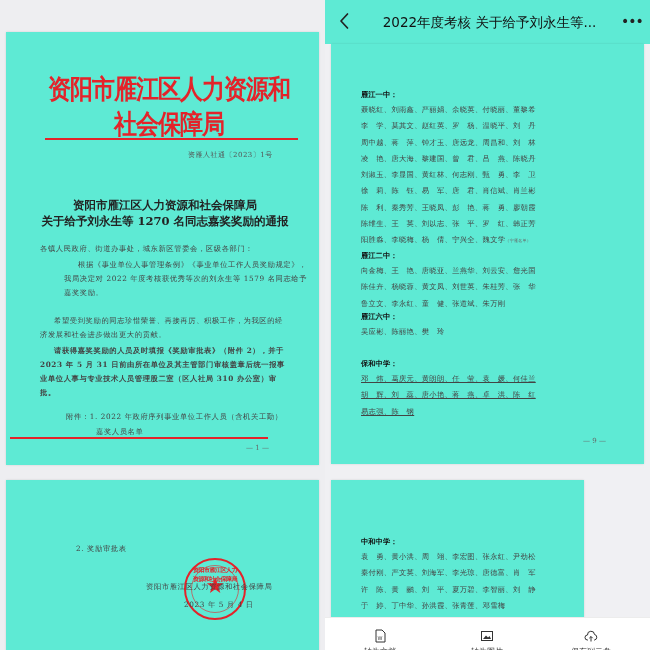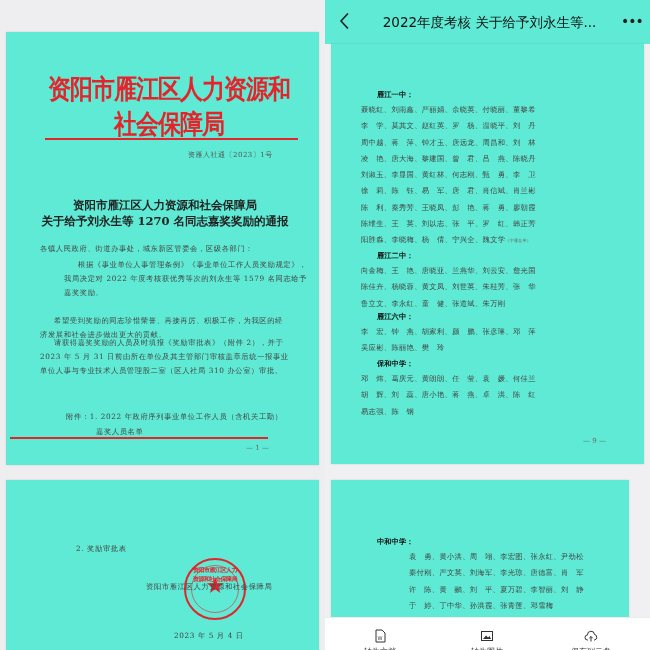--- a/index.html
+++ b/index.html
@@ -33,22 +33,22 @@
   .seal-star { position: absolute; left: 0; top: 15px; width: 58px; text-align: center; color: #e4232a; font-size: 22px; line-height: 22px; }
   .seal-ring-text { position: absolute; left: 6px; top: 6px; width: 46px; text-align: center; font-size: 6px; color: #e4232a; font-weight: bold; letter-spacing: -0.5px; }
 
   
   .nav-header { position: absolute; left: 0; top: 0; width: 325px; height: 44px; background: #5eead4; }
   .back-icon { position: absolute; left: 10px; top: 11px; width: 20px; height: 20px; }
   .nav-title { position: absolute; left: 42px; top: 14px; width: 245px; text-align: center; font-family: "DejaVu Sans", sans-serif; font-size: 13.5px; color: #111; white-space: nowrap; }
   .more-icon { position: absolute; left: 296px; top: 14px; width: 20px; height: 14px; text-align: center; font-family: "DejaVu Sans", sans-serif; font-size: 14px; color: #222; line-height: 14px; letter-spacing: -1px; }
 
   .rp1 { left: 6px; top: 44px; width: 313px; height: 420px; }
-  .rp2 { left: 6px; top: 480px; width: 298px; height: 150px; }
-  .section-h { position: absolute; left: 30px; font-size: 7.3px; font-weight: bold; color: #111; margin-left: 16px; }
+  .rp2 { left: 6px; top: 480px; width: 253px; height: 150px; }
+  .section-h { position: absolute; left: 30px; font-size: 7.3px; font-weight: bold; color: #111; }
   .names { position: absolute; left: 30px; width: 200px; font-size: 7.3px; color: #444; line-height: 16.3px; letter-spacing: 0.3px; white-space: nowrap; }
   .note { font-size: 4px; color: #666; }
 
   
   .toolbar { position: absolute; left: 0; top: 617px; width: 325px; height: 33px; background: #ffffff; border-top: 1px solid #ececec; }
   .tb-item { position: absolute; top: 0; width: 100px; height: 33px; }
   .tb-item.a { left: 5px; }
   .tb-item.b { left: 112px; }
   .tb-item.c { left: 216px; }
   .tb-icon { position: absolute; left: 43px; top: 10px; width: 14px; height: 14px; }
@@ -63,38 +63,38 @@
     <div class="masthead">资阳市雁江区人力资源和社会保障局</div>
     <div class="mast-line"></div>
     <div class="docno">资雁人社通〔2023〕1号</div>
 
     <div class="title t1">资阳市雁江区人力资源和社会保障局</div>
     <div class="title t2">关于给予刘永生等 1270 名同志嘉奖奖励的通报</div>
 
     <div class="para" style="top:210px;">各镇人民政府、街道办事处，城东新区管委会，区级各部门：</div>
     <div class="para indent" style="top:226px;margin-left:24px;">根据《事业单位人事管理条例》《事业单位工作人员奖励规定》，我局决定对 2022 年度考核获优秀等次的刘永生等 1579 名同志给予嘉奖奖励。</div>
     <div class="para indent" style="top:282px;">希望受到奖励的同志珍惜荣誉、再接再厉、积极工作，为我区的经济发展和社会进步做出更大的贡献。</div>
-    <div class="para indent" style="top:304px;">请获得嘉奖奖励的人员及时填报《奖励审批表》（附件 2），并于 2023 年 5 月 31 日前由所在单位及其主管部门审核盖章后统一报事业单位人事与专业技术人员管理股二室（区人社局 310 办公室）审批。</div>
+    <div class="para indent" style="top:312px;font-weight:bold;">请获得嘉奖奖励的人员及时填报《奖励审批表》（附件 2），并于 2023 年 5 月 31 日前由所在单位及其主管部门审核盖章后统一报事业单位人事与专业技术人员管理股二室（区人社局 310 办公室）审批。</div>
 
     <div class="para" style="top:378px; left:60px; width:230px;">附件：1. 2022 年政府序列事业单位工作人员（含机关工勤）</div>
     <div class="para" style="top:393px; left:90px; width:200px;">嘉奖人员名单</div>
 
     <div class="footer-line" style="top:405px; left:4px; width:258px;"></div>
     <div class="page-num" style="left:240px; top:412px;">— 1 —</div>
   </div>
 
   <div class="page lp2">
     <div class="para" style="left:70px; top:62px;">2. 奖励审批表</div>
     <div class="seal">
       <div class="seal-inner"></div>
       <div class="seal-ring-text">资阳市雁江区人力资源和社会保障局</div>
       <div class="seal-star">★</div>
     </div>
     <div class="para" style="left:140px; top:100px; width:160px;">资阳市雁江区人力资源和社会保障局</div>
-    <div class="para" style="left:168px; top:118px; width:120px;margin-top:31px;">2023 年 5 月 4 日</div>
+    <div class="para" style="left:178px; top:118px; width:120px;">2023 年 5 月 4 日</div>
   </div>
 </div>
 
 <div class="panel right">
 
   <div class="nav-header">
     <div class="back-icon">
       <svg width="20" height="20" viewBox="0 0 20 20">
           <path d="M12.5 3 L6 10 L12.5 17" fill="none" stroke="#222" stroke-width="1.7" stroke-linecap="round" stroke-linejoin="round"></path>
         </svg>
@@ -119,37 +119,36 @@
 
     <div class="section-h" style="top:207px;">雁江二中：</div>
     <div class="names" style="top:219px;">
       <div>向金梅、王　艳、唐晓亚、兰燕华、刘云安、詹光国</div>
       <div>陈佳卉、杨晓蓉、黄文凤、刘世英、朱桂芳、张　华</div>
       <div>鲁立文、李永红、童　健、张道斌、朱万刚</div>
     </div>
 
     <div class="section-h" style="top:268px;">雁江六中：</div>
     <div class="names" style="top:280px;">
-      <div>李　宏、钟　燕、胡家利、颜　鹏、张彦琳、邓　萍</div>
       <div>吴应彬、陈丽艳、樊　玲</div>
     </div>
 
     <div class="section-h" style="top:315px;">保和中学：</div>
-    <div class="names" style="top:327px;">
+    <div class="names" style="top:327px;text-decoration:underline;">
       <div>邓　炜、葛庆元、黄朗朗、任　莹、袁　媛、何佳兰</div>
       <div>胡　辉、刘　蕊、唐小艳、蒋　燕、卓　洪、陈　红</div>
       <div>易志强、陈　钢</div>
     </div>
 
     <div class="page-num" style="left:252px; top:393px;">— 9 —</div>
   </div>
 
   <div class="page rp2">
     <div class="section-h" style="top:57px;">中和中学：</div>
-    <div class="names" style="top:69px;margin-left:48px;">
+    <div class="names" style="top:69px;">
       <div>袁　勇、黄小洪、周　翊、李宏图、张永红、尹劲松</div>
       <div>秦付刚、严文英、刘海军、李光琼、唐德富、肖　军</div>
       <div>许　陈、黄　鹂、刘　平、夏万碧、李智丽、刘　静</div>
       <div>于　婷、丁中华、孙洪霞、张青莲、邓雪梅</div>
     </div>
   </div>
 
   <div class="toolbar">
     <div class="tb-item a">
       <div class="tb-icon">

